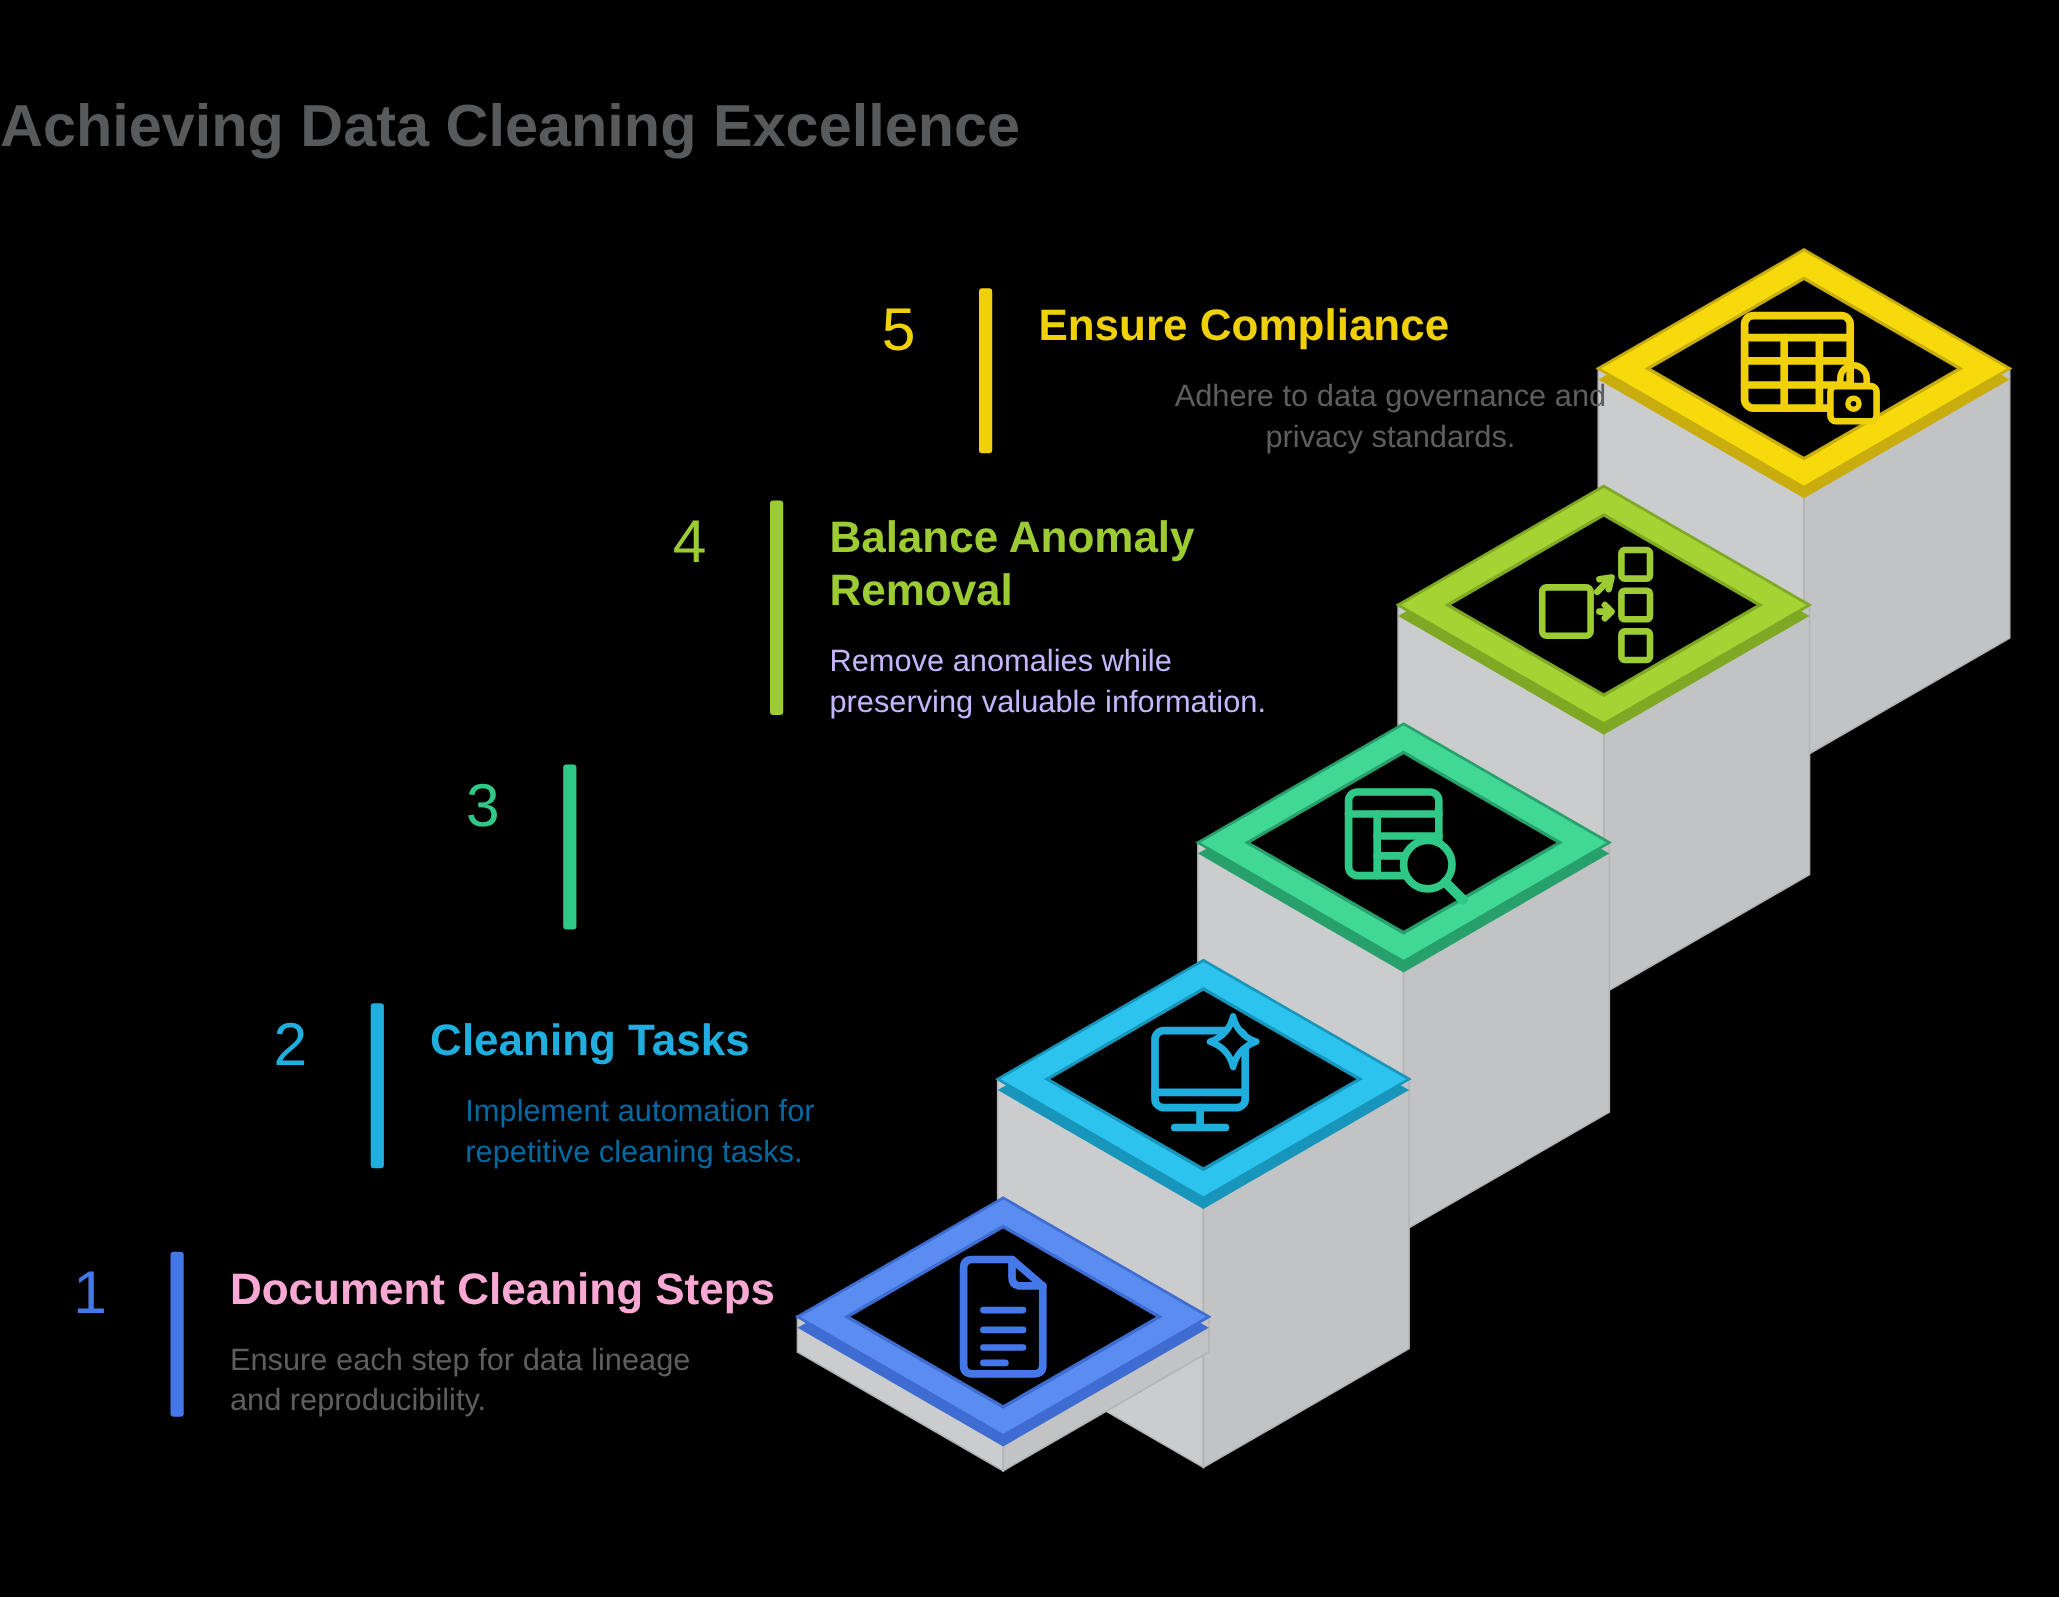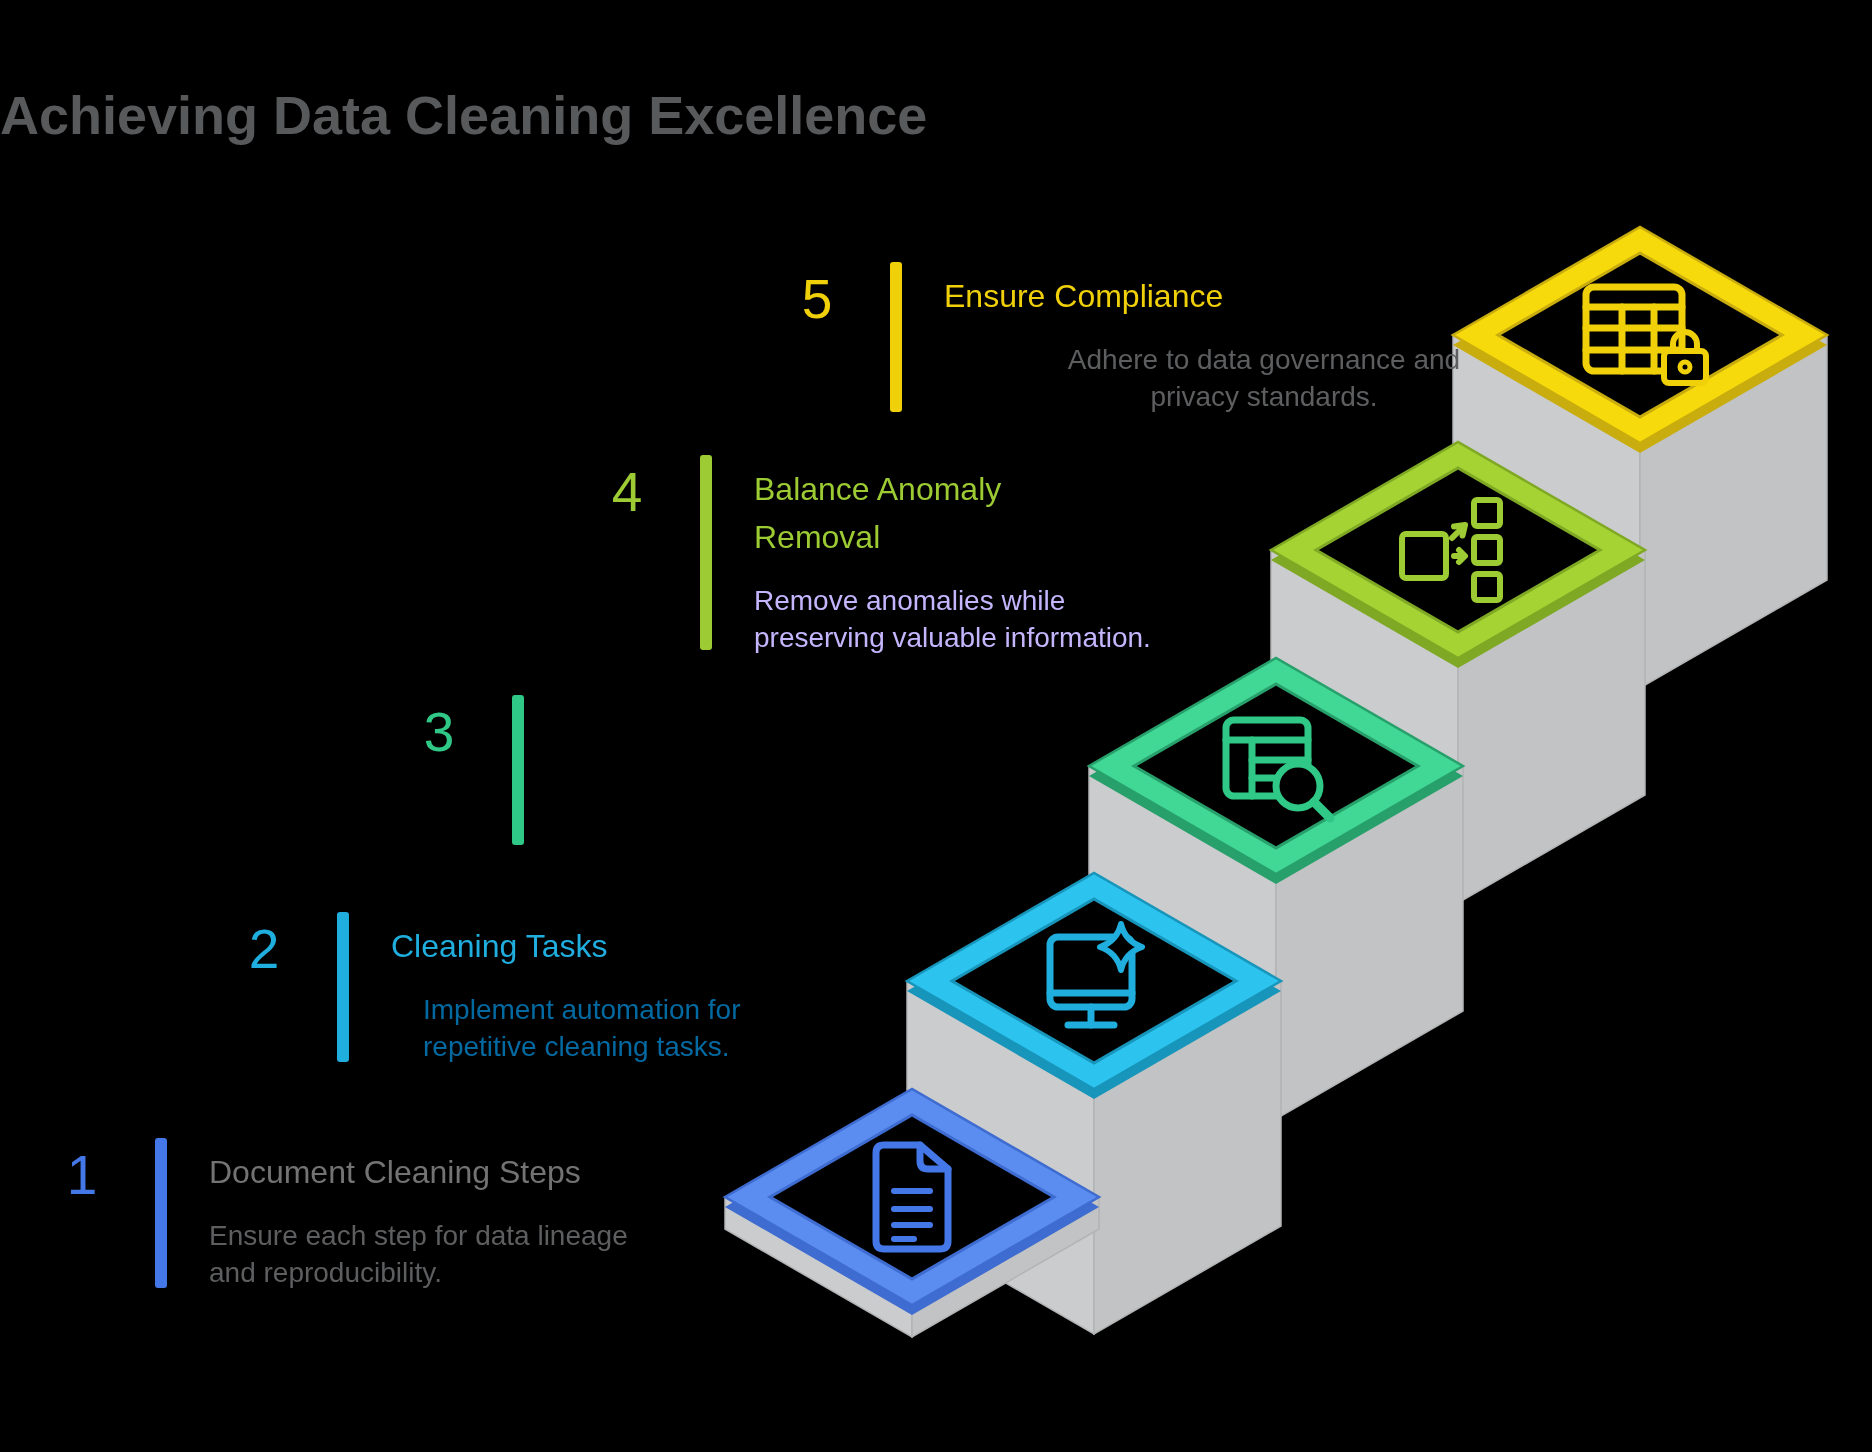--- a/index.html
+++ b/index.html
@@ -6,21 +6,21 @@
   .canvas{position:relative;width:1872px;height:1452px;background:#000;overflow:hidden;
           font-family:"Liberation Sans",sans-serif;}
   .page-title{position:absolute;top:84px;left:0;width:100%;margin:0;
               font-size:54px;font-weight:700;letter-spacing:0;}
   .stairs{position:absolute;left:0;top:0;}
   .step{position:absolute;display:flex;align-items:flex-start;}
   .num{width:146px;text-align:center;font-size:55px;font-weight:500;line-height:1;padding-top:10px;}
   .bar{width:12px;height:150px;border-radius:3px;flex-shrink:0;}
   .s4 .bar{height:195px;}
   .txt{margin-left:42px;padding-top:10px;width:640px;}
-  .stitle{font-size:32px;font-weight:400;line-height:48px;white-space:pre-line;}
+  .stitle{font-size:40px;font-weight:700;line-height:48px;white-space:pre-line;}
   .sdesc{margin-top:21px;font-size:28px;line-height:37px;white-space:pre-line;}
   .s1{left:9px;top:1138px;}
   .s2{left:191px;top:912px;}
   .s3{left:366px;top:695px;}
   .s4{left:554px;top:455px;}
   .s5{left:744px;top:262px;}
 </style>
 </head>
 <body>
 
@@ -149,19 +149,19 @@
       <div class="stitle" style="color: rgb(31, 174, 222);">Cleaning Tasks</div>
       <div class="sdesc" style="color: #0369a1; margin-left: 32px;">Implement automation for
 repetitive cleaning tasks.</div>
     </div>
   </div>
 
   <div class="step s1">
     <div class="num" style="color: rgb(68, 120, 232);">1</div>
     <div class="bar" style="background: rgb(68, 120, 232);"></div>
     <div class="txt">
-      <div class="stitle" style="color: #737373;">Document Cleaning Steps</div>
+      <div class="stitle" style="color: #f9a8d4;">Document Cleaning Steps</div>
       <div class="sdesc" style="color: rgb(93, 94, 96);">Ensure each step for data lineage
 and reproducibility.</div>
     </div>
   </div>
 
 </div>
 
 </body></html>

